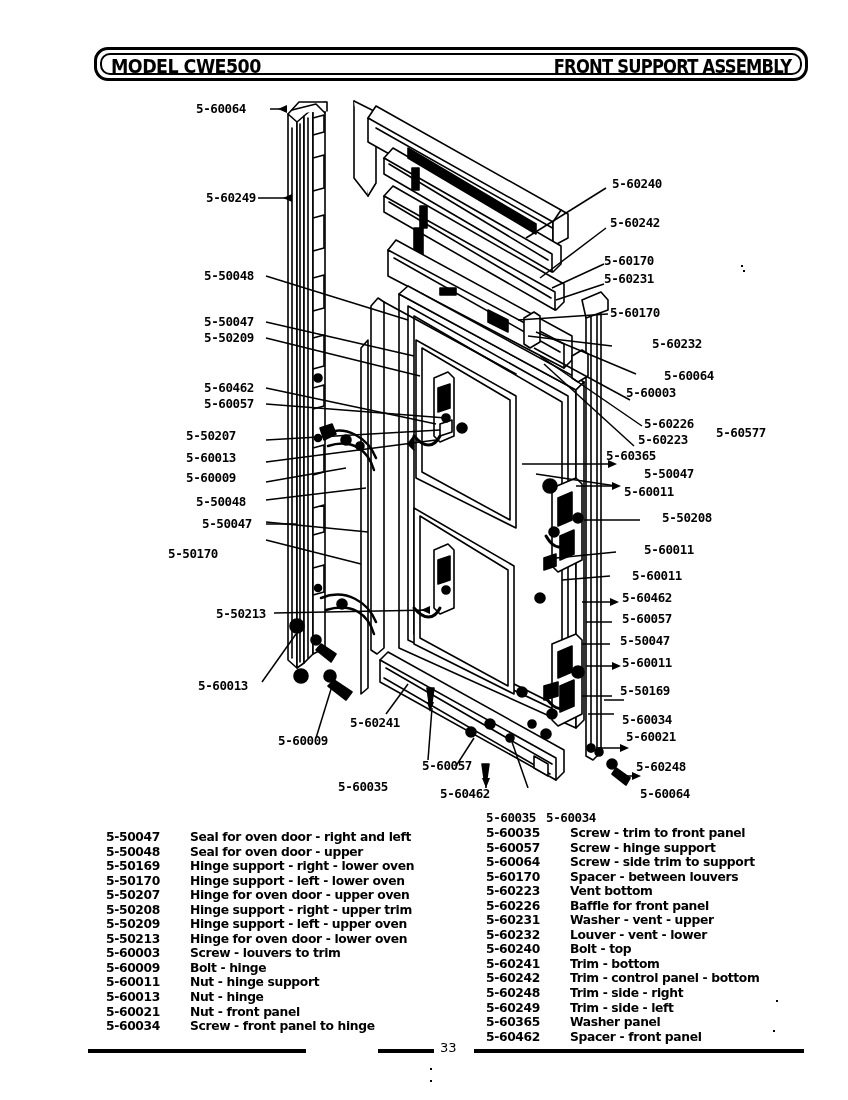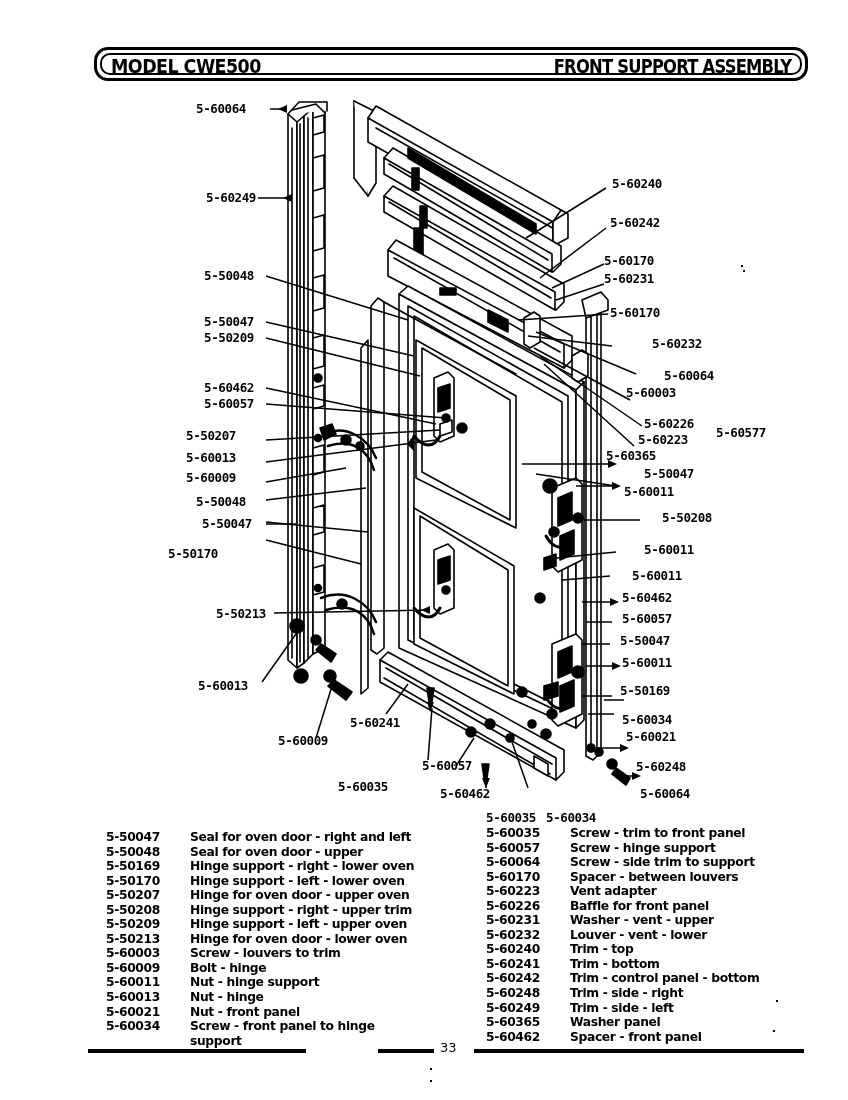--- a/index.html
+++ b/index.html
@@ -446,21 +446,20 @@
         <span class="pdesc">Nut - hinge</span>
       </div>
     <div class="row">
         <span class="pnum">5-60021</span>
         <span class="pdesc">Nut - front panel</span>
       </div>
     <div class="row">
         <span class="pnum">5-60034</span>
         <span class="pdesc">Screw - front panel to hinge</span>
       </div>
-    <div class="cont">support</div>
   </div>
 
   <div class="list list-right">
     <div class="row">
         <span class="pnum">5-60035</span>
         <span class="pdesc">Screw - trim to front panel</span>
       </div>
     <div class="row">
         <span class="pnum">5-60057</span>
         <span class="pdesc">Screw - hinge support</span>
@@ -468,37 +467,37 @@
     <div class="row">
         <span class="pnum">5-60064</span>
         <span class="pdesc">Screw - side trim to support</span>
       </div>
     <div class="row">
         <span class="pnum">5-60170</span>
         <span class="pdesc">Spacer - between louvers</span>
       </div>
     <div class="row">
         <span class="pnum">5-60223</span>
-        <span class="pdesc">Vent adapter</span>
+        <span class="pdesc">Vent bottom</span>
       </div>
     <div class="row">
         <span class="pnum">5-60226</span>
         <span class="pdesc">Baffle for front panel</span>
       </div>
     <div class="row">
         <span class="pnum">5-60231</span>
         <span class="pdesc">Washer - vent - upper</span>
       </div>
     <div class="row">
         <span class="pnum">5-60232</span>
         <span class="pdesc">Louver - vent - lower</span>
       </div>
     <div class="row">
         <span class="pnum">5-60240</span>
-        <span class="pdesc">Trim - top</span>
+        <span class="pdesc">Bolt - top</span>
       </div>
     <div class="row">
         <span class="pnum">5-60241</span>
         <span class="pdesc">Trim - bottom</span>
       </div>
     <div class="row">
         <span class="pnum">5-60242</span>
         <span class="pdesc">Trim - control panel - bottom</span>
       </div>
     <div class="row">

